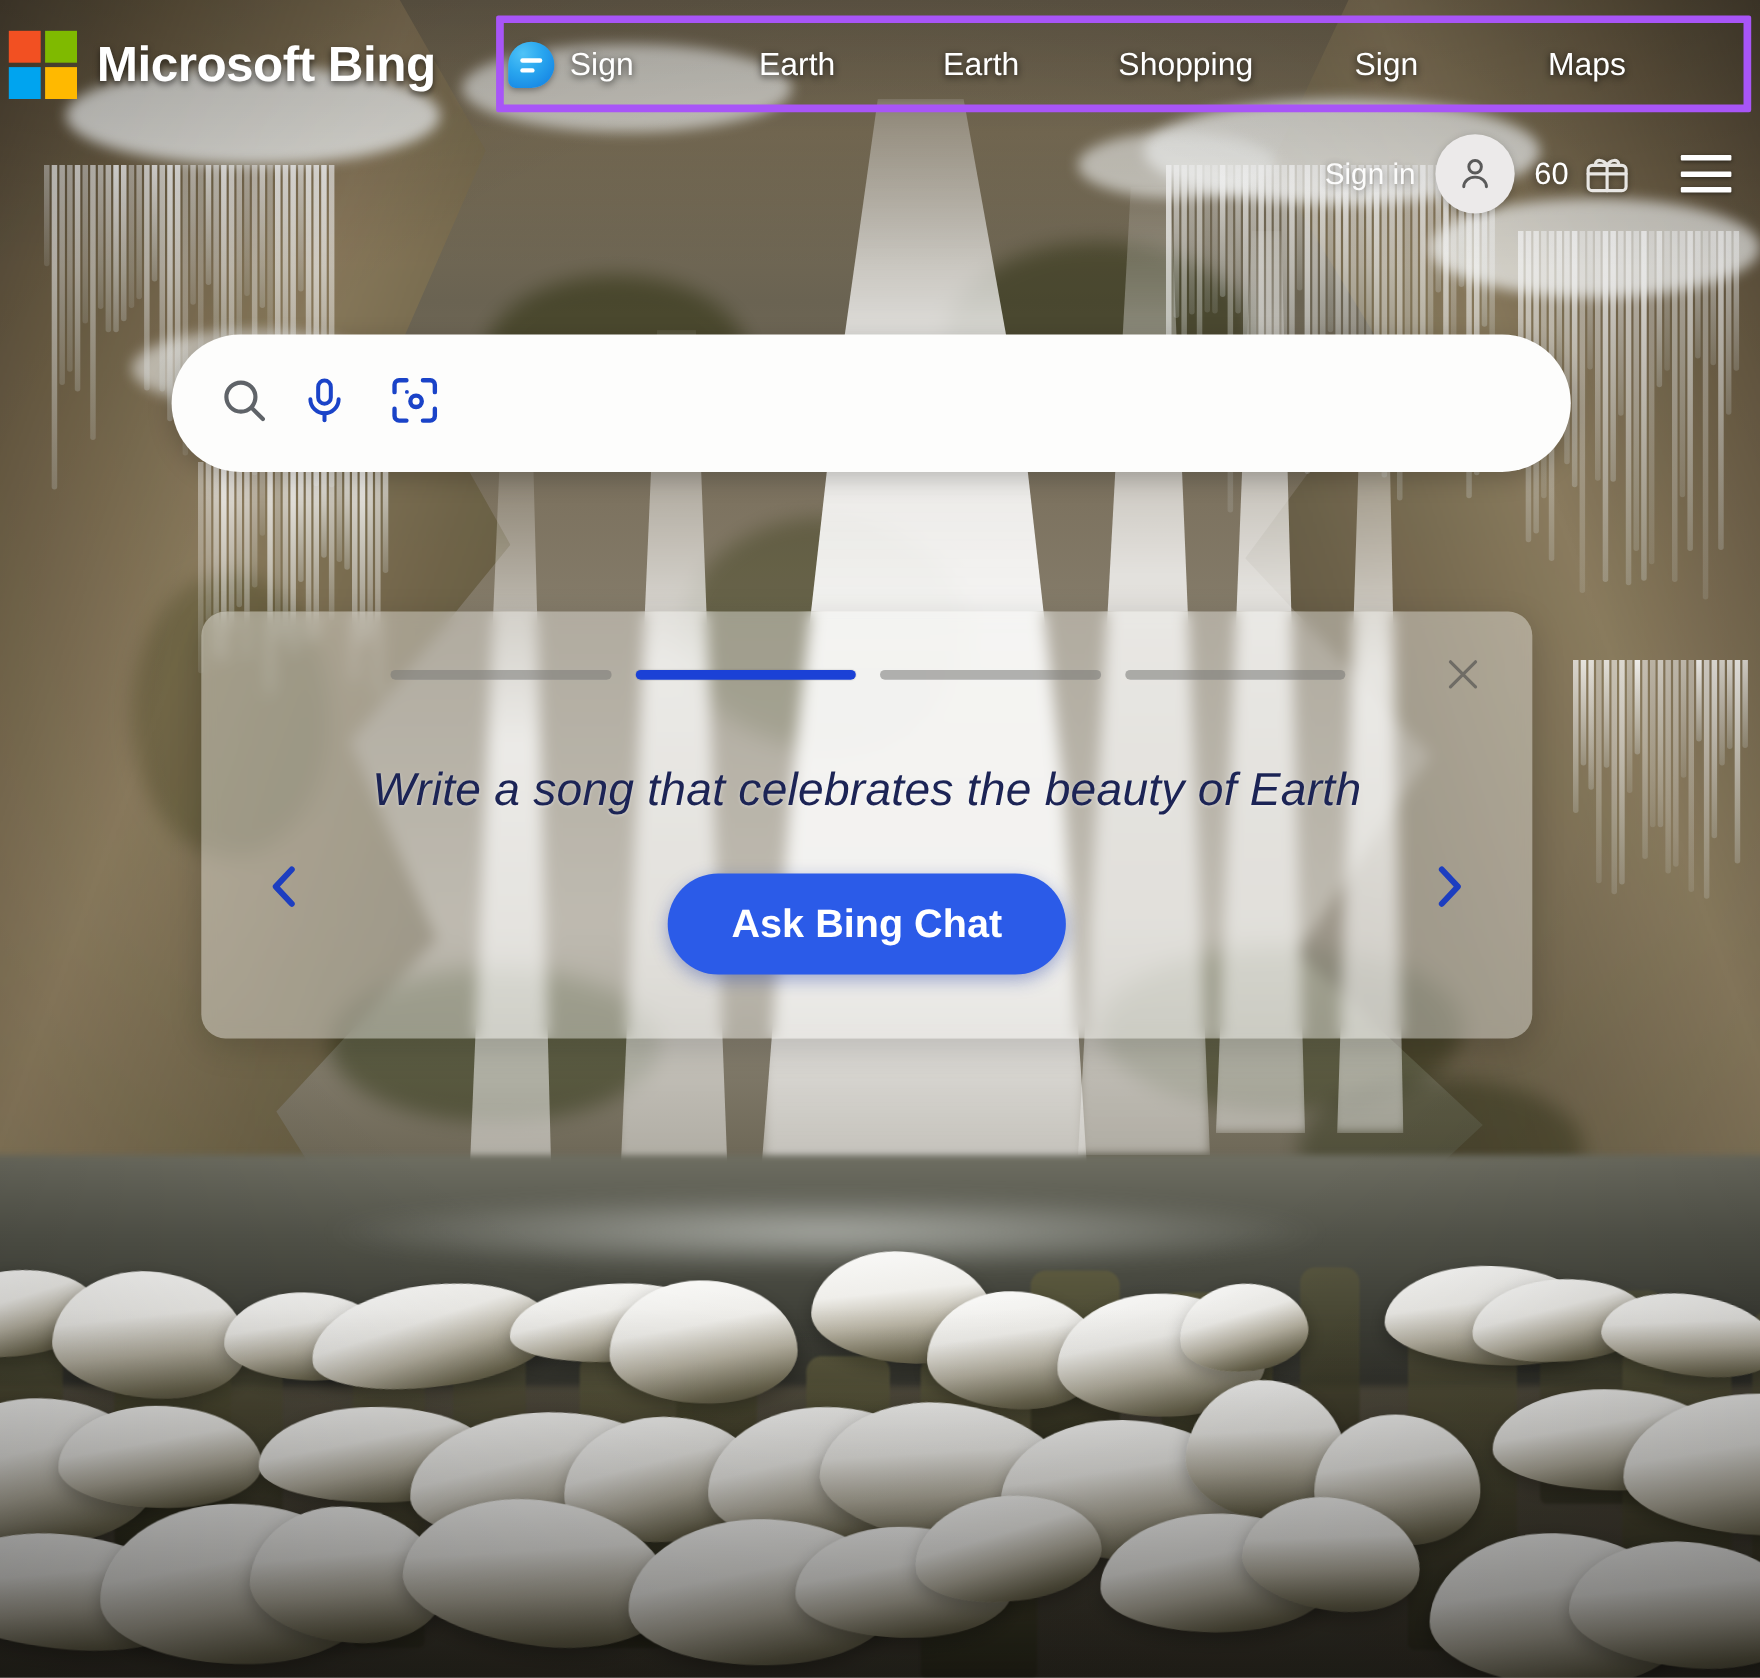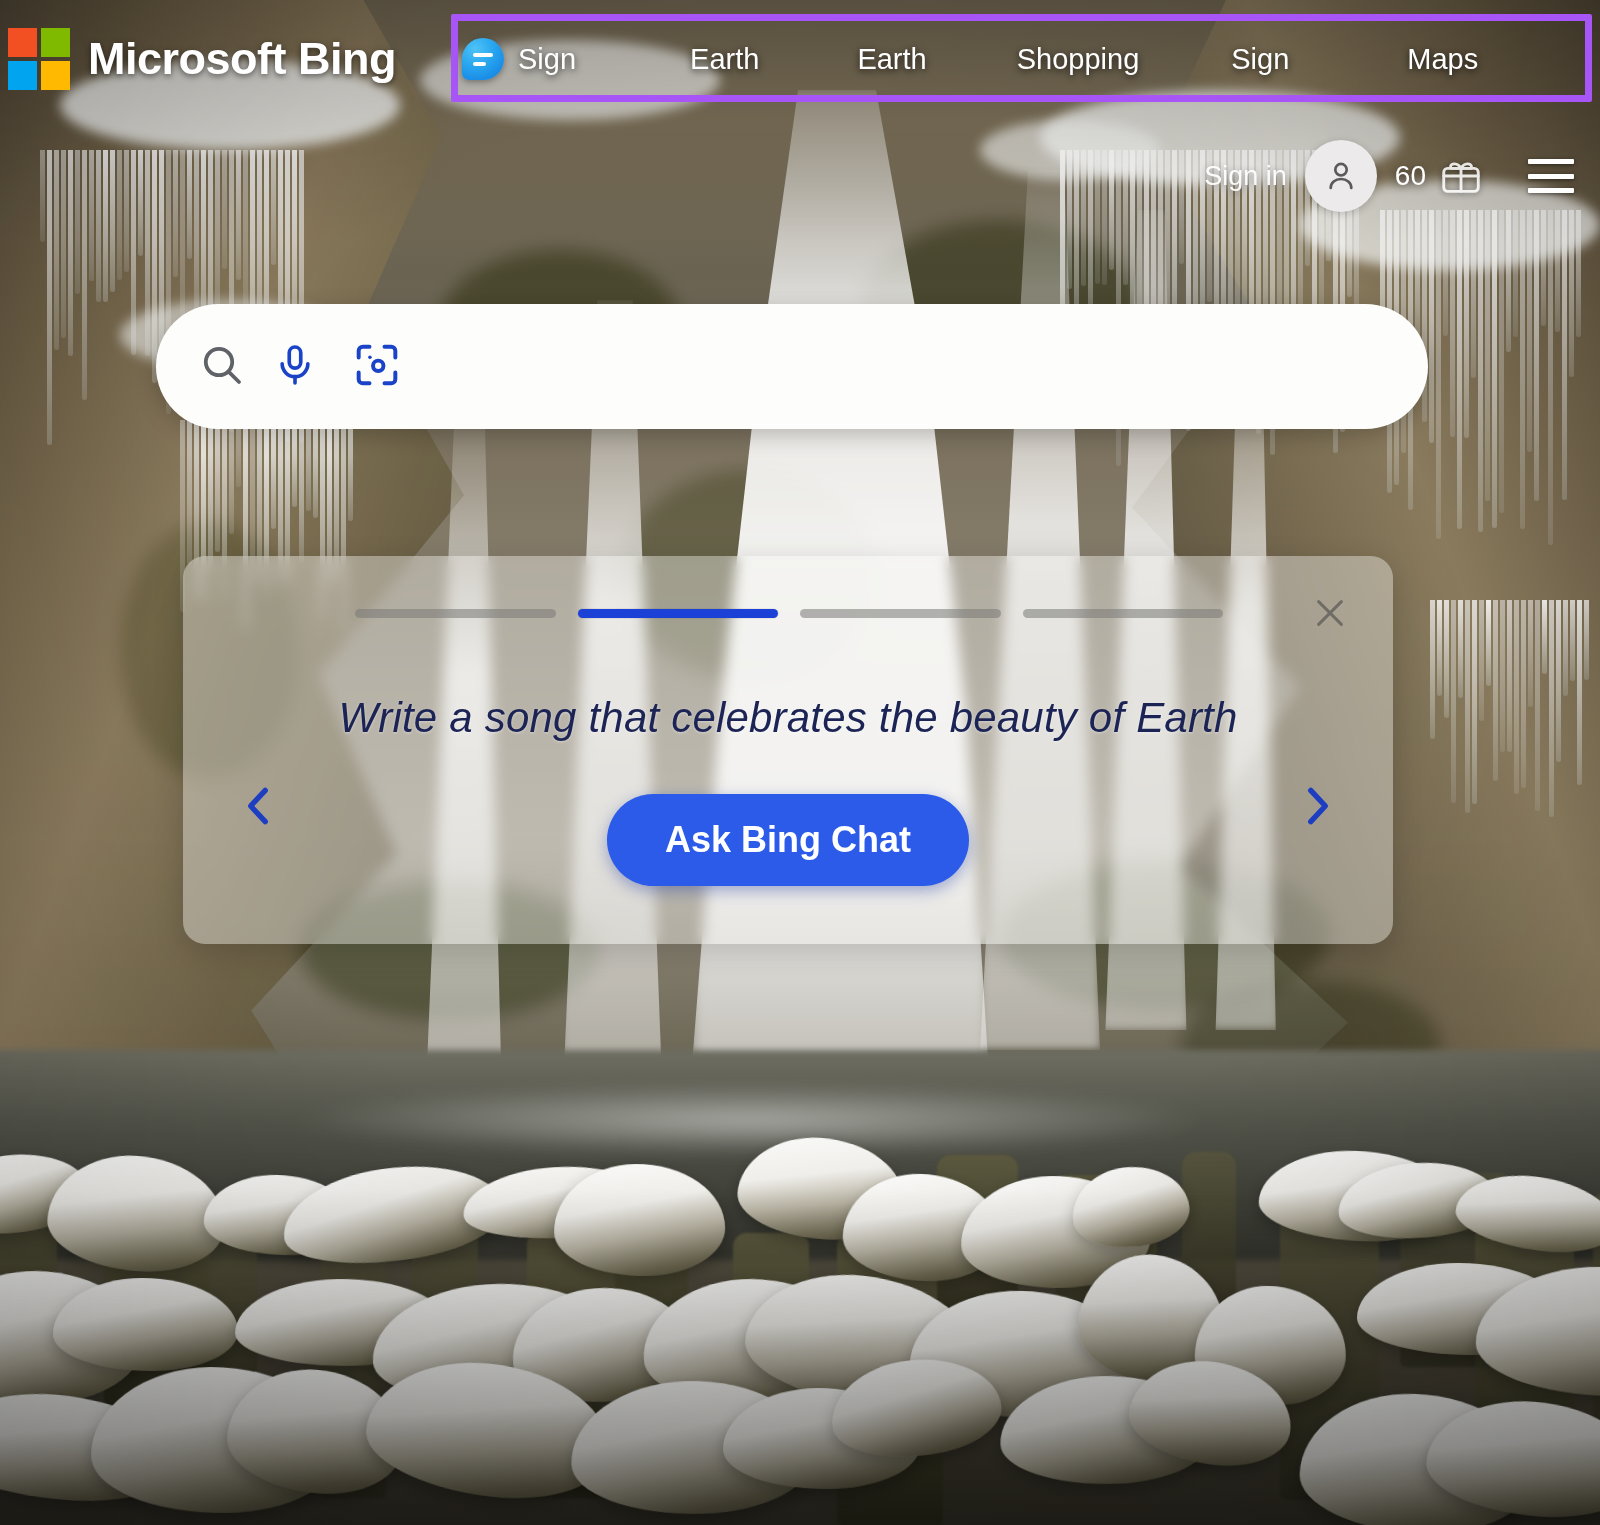--- a/index.html
+++ b/index.html
@@ -205,21 +205,21 @@
   }
   .chat-glyph::before, .chat-glyph::after {
     content: ""; position: absolute; left: 11px;
     background: #ffffff; border-radius: 2px; height: 4px;
   }
   .chat-glyph::before { top: 15px; width: 20px; }
   .chat-glyph::after  { top: 24px; width: 13px; }
 
   
   .account-row {
-    position: absolute; right: 26px; top: 140px;
+    position: absolute; right: 26px; top: 122px;
     display: flex; align-items: center; gap: 18px;
     z-index: 29;
   }
   .signin-text {
     color: #ffffff; font-size: 27px; font-weight: 400;
     text-shadow: 0 2px 8px rgba(0,0,0,.5);
     opacity: .93;
   }
   .avatar {
     width: 72px; height: 72px; border-radius: 50%;

